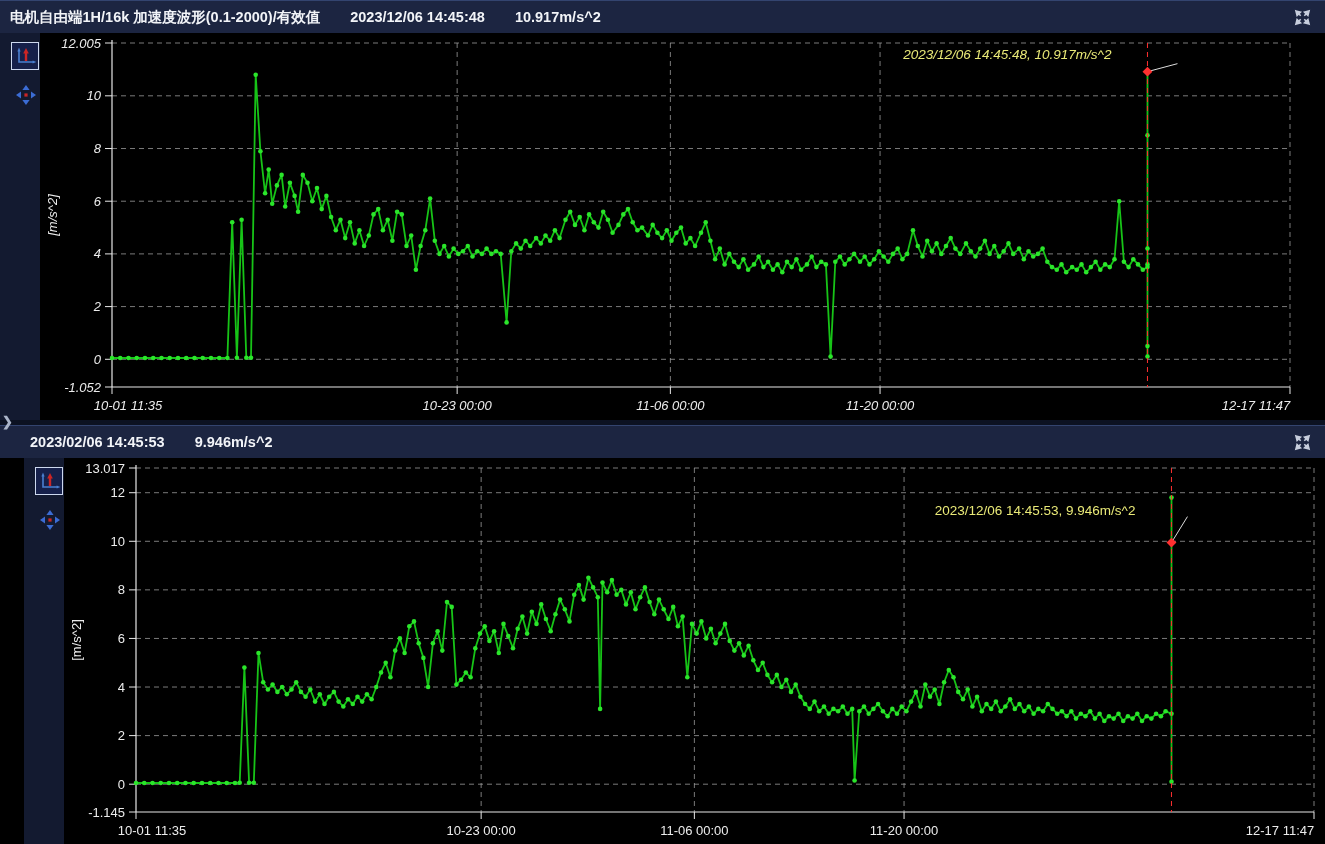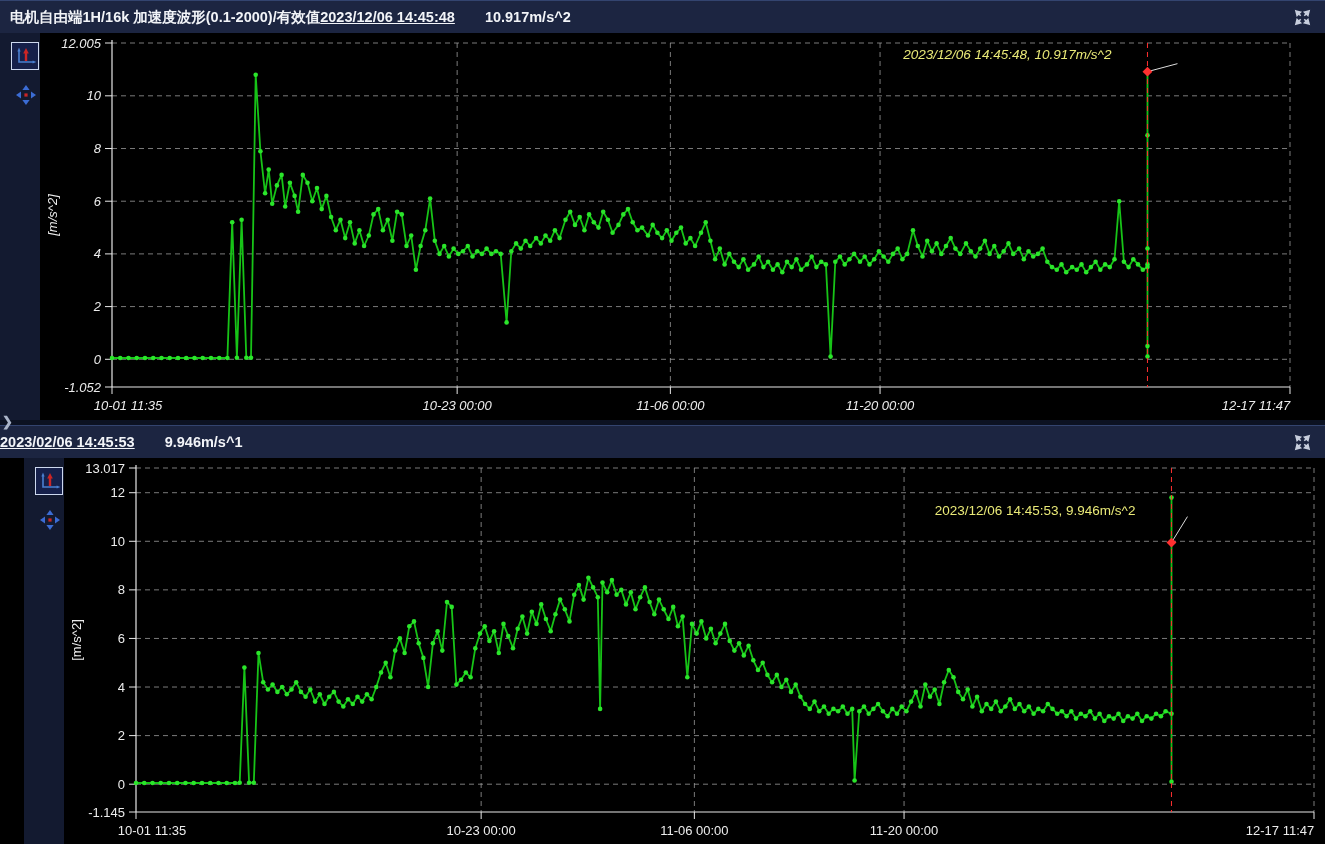--- a/index.html
+++ b/index.html
@@ -2,21 +2,21 @@
 <html><head>
 <meta charset="utf-8">
 <style>
   html,body{margin:0;padding:0;background:#000;}
   .app{position:relative;width:1325px;height:844px;overflow:hidden;background:#000;
        font-family:"Liberation Sans",sans-serif;-webkit-font-smoothing:antialiased;}
   .panel{position:relative;}
   .panel-header{position:relative;height:33px;background:#1c2541;border-top:1px solid #33446f;
        display:flex;align-items:center;color:#f2f4f8;font-size:14.5px;font-weight:600;box-sizing:border-box;text-align:right;}
   .panel-header .title{margin-left:10px;white-space:nowrap;}
-  .panel-header .ts{white-space:nowrap;text-decoration:underline;}
+  .panel-header .ts{margin-left:30px;white-space:nowrap;}
   .panel-header .val{margin-left:30px;white-space:nowrap;}
   .expand-btn{margin-left:auto;margin-right:12px;background:transparent;border:none;padding:2px;cursor:pointer;line-height:0;}
   .panel-body{position:relative;background:#000;}
   .body-1{height:387px;font-style:italic;}
   .body-2{height:496px;margin-left:24px;}
   .side-strip{position:absolute;left:0;top:0;bottom:0;width:40px;background:#131a30;}
   .tool-axis{position:absolute;left:11px;top:9px;width:28px;height:28px;box-sizing:border-box;
        background:#16204a;border:1px solid #cdd8ee;padding:0;cursor:pointer;line-height:0;}
   .tool-pan{position:absolute;left:14px;top:50px;width:24px;height:24px;background:transparent;border:none;
        padding:0;cursor:pointer;line-height:0;}
@@ -336,21 +336,21 @@
     </div>
   </section>
 
   <div class="divider">
     <span class="chev">❯</span>
   </div>
 
   <section class="panel">
     <header class="panel-header">
       <span class="ts">2023/02/06 14:45:53</span>
-      <span class="val">9.946m/s^1</span>
+      <span class="val">9.946m/s^2</span>
       <button class="expand-btn" title="">
         <svg width="17" height="17" viewBox="0 0 16 16">
           <g stroke="#c7cedd" stroke-width="1.5" fill="#c7cedd">
             <line x1="6.3" y1="6.3" x2="3.4" y2="3.4"></line>
               <polygon points="1.8,1.8 6.1,2.9 2.9,6.1"></polygon>
             <line x1="9.7" y1="6.3" x2="12.6" y2="3.4"></line>
               <polygon points="14.2,1.8 13.1,6.1 9.9,2.9"></polygon>
             <line x1="6.3" y1="9.7" x2="3.4" y2="12.6"></line>
               <polygon points="1.8,14.2 2.9,9.9 6.1,13.1"></polygon>
             <line x1="9.7" y1="9.7" x2="12.6" y2="12.6"></line>

